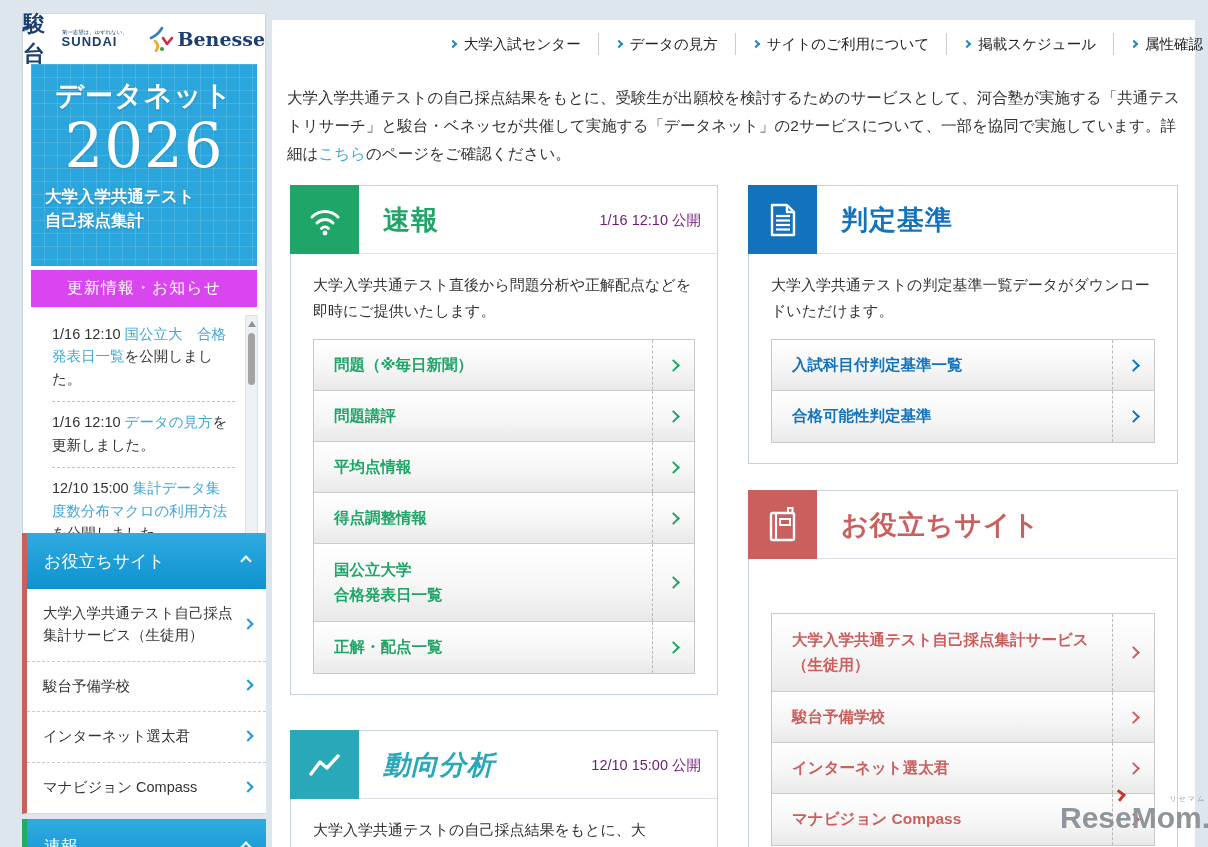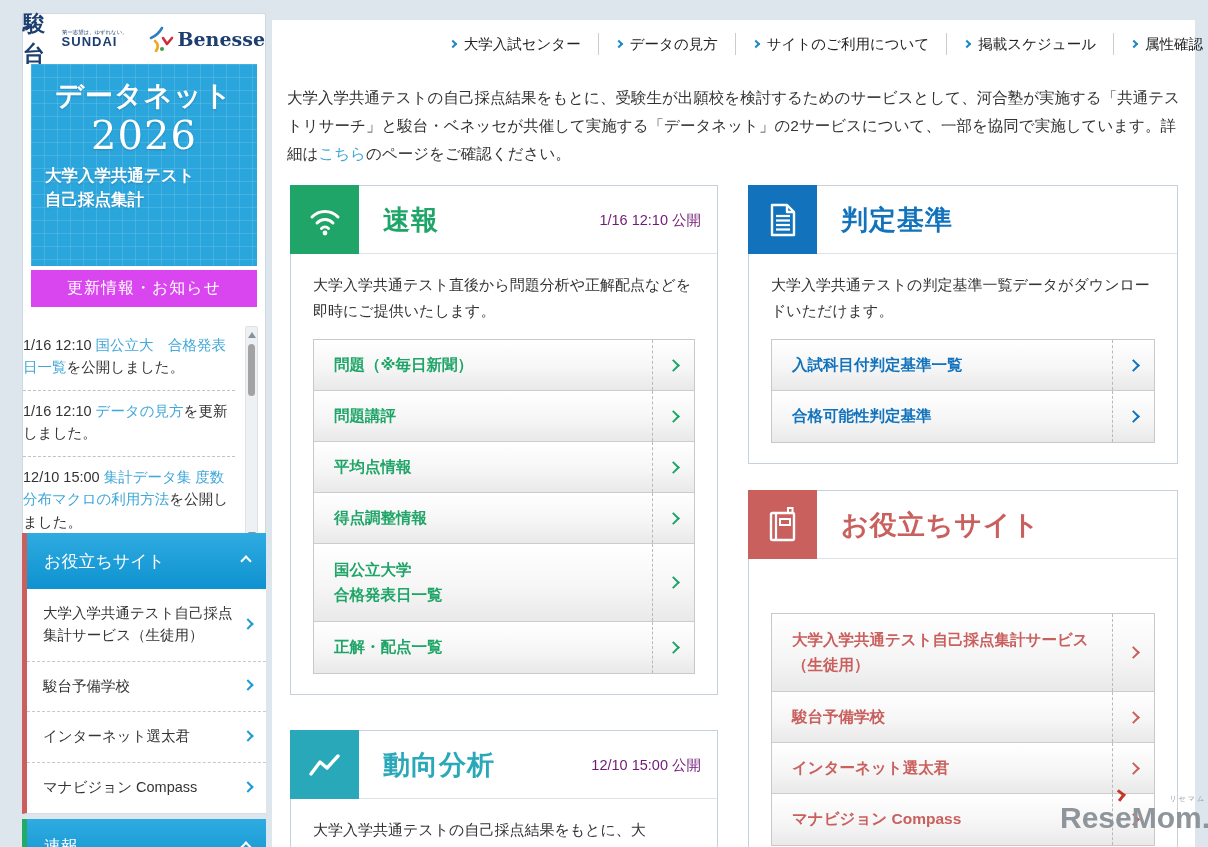--- a/index.html
+++ b/index.html
@@ -31,28 +31,28 @@
   .banner {
     margin:0 8px; height:202px; cursor:pointer;
     background-color:#2ba6dc;
     background-image:
       linear-gradient(rgba(255,255,255,.12) 1px, transparent 1px),
       linear-gradient(90deg, rgba(255,255,255,.12) 1px, transparent 1px);
     background-size:13px 13px;
     color:#fff; padding-top:13px; overflow:hidden;
   }
   .banner-title { text-align:center; font-size:28px; font-weight:bold; letter-spacing:1px; text-shadow:0 1px 2px rgba(0,60,100,.25); }
-  .banner-year { text-align:center; font-family:"DejaVu Serif", serif; font-size:40px; line-height:1.02; letter-spacing:1px; text-shadow:0 1px 2px rgba(0,60,100,.25); }
+  .banner-year { text-align:center; font-family:"DejaVu Serif", serif; font-size:61px; line-height:1.02; letter-spacing:1px; text-shadow:0 1px 2px rgba(0,60,100,.25); }
   .banner-sub { margin:8px 0 0 14px; font-size:16.5px; font-weight:bold; line-height:1.45; text-shadow:0 1px 2px rgba(0,60,100,.25); }
 
   .news-bar {
     margin:4px 8px 0; height:37px; background:#d946ef; color:#fff;
     display:flex; align-items:center; justify-content:center; font-size:16px; letter-spacing:1px;
   }
-  .updates { position:relative; padding:7px 30px 7px 0; min-height:214px;margin-top:11px; }
+  .updates { position:relative; padding:7px 30px 7px 29px; min-height:214px; }
   .update-item { font-size:14.5px; line-height:1.55; padding:9px 0 11px; border-bottom:1px dashed #b9c4cc; }
   .update-item:last-child { border-bottom:none; }
   .ulink { color:#3fa7d9; cursor:pointer; }
   .scrollbar { position:absolute; top:8px; right:7px; bottom:8px; width:13px; background:#eef1f4; border:1px solid #dfe3e7; border-radius:2px; }
   .sb-arrow { position:absolute; left:0; right:0; height:12px; display:flex; align-items:center; justify-content:center; }
   .sb-arrow.up { top:2px; } .sb-arrow.down { bottom:2px; }
   .tri-up { width:0; height:0; border-left:4px solid transparent; border-right:4px solid transparent; border-bottom:6px solid #8a9299; }
   .tri-down { width:0; height:0; border-left:4px solid transparent; border-right:4px solid transparent; border-top:6px solid #8a9299; }
   .sb-thumb { position:absolute; left:2px; right:2px; top:17px; height:52px; background:#a3a3a3; border-radius:6px; }
 
@@ -101,21 +101,21 @@
     border-bottom:1px solid #cccccc; cursor:pointer;
   }
   .linkitem:last-child { border-bottom:none; }
   .linkitem.tall { min-height:78px; }
   .linkitem .label { white-space:pre-line; line-height:1.55; }
   .chevcol { position:absolute; right:0; top:0; bottom:0; width:42px; border-left:1px dashed #b9b9b9; display:flex; align-items:center; justify-content:center; }
 
   .c-green  { color:#1fa567; }
   .c-blue   { color:#1273bc; }
   .c-red    { color:#c9605e; }
-  .c-teal   { color:#28a8b8; }
+  .c-teal   { color:#28a8b8;font-style:italic; }
   .bg-green { background:#1fa567; }
   .bg-blue  { background:#1273bc; }
   .bg-red   { background:#c9605e; }
   .bg-teal  { background:#28a8b8; }
 
   .card-sokuhou { left:290px; top:185px; width:428px; }
   .card-hantei  { left:748px; top:185px; width:430px; }
   .card-useful  { left:748px; top:490px; width:430px; }
   .card-useful .card-body { padding-top:38px; }
   .card-doukou  { left:290px; top:730px; width:428px; height:140px; }

